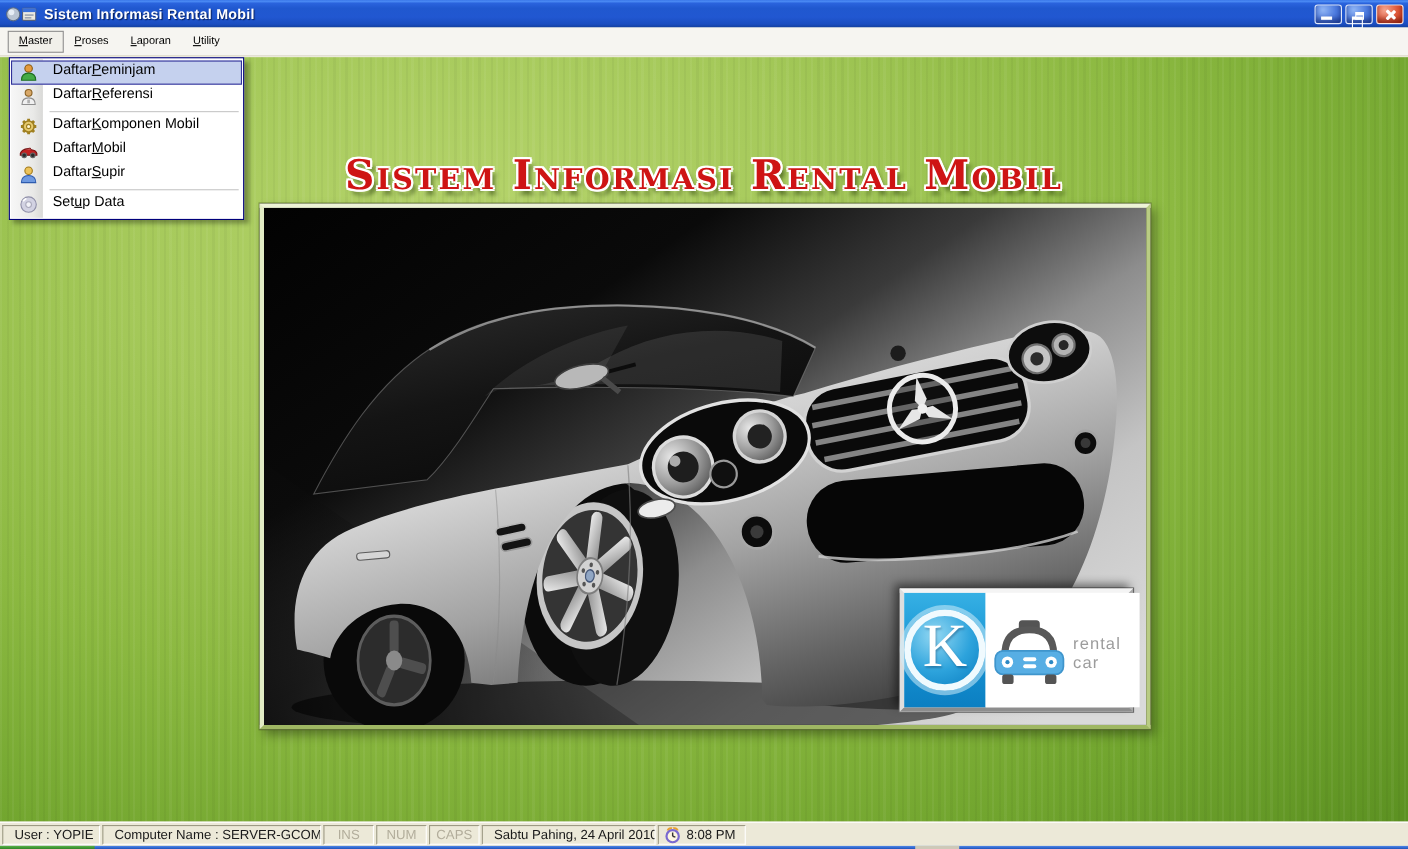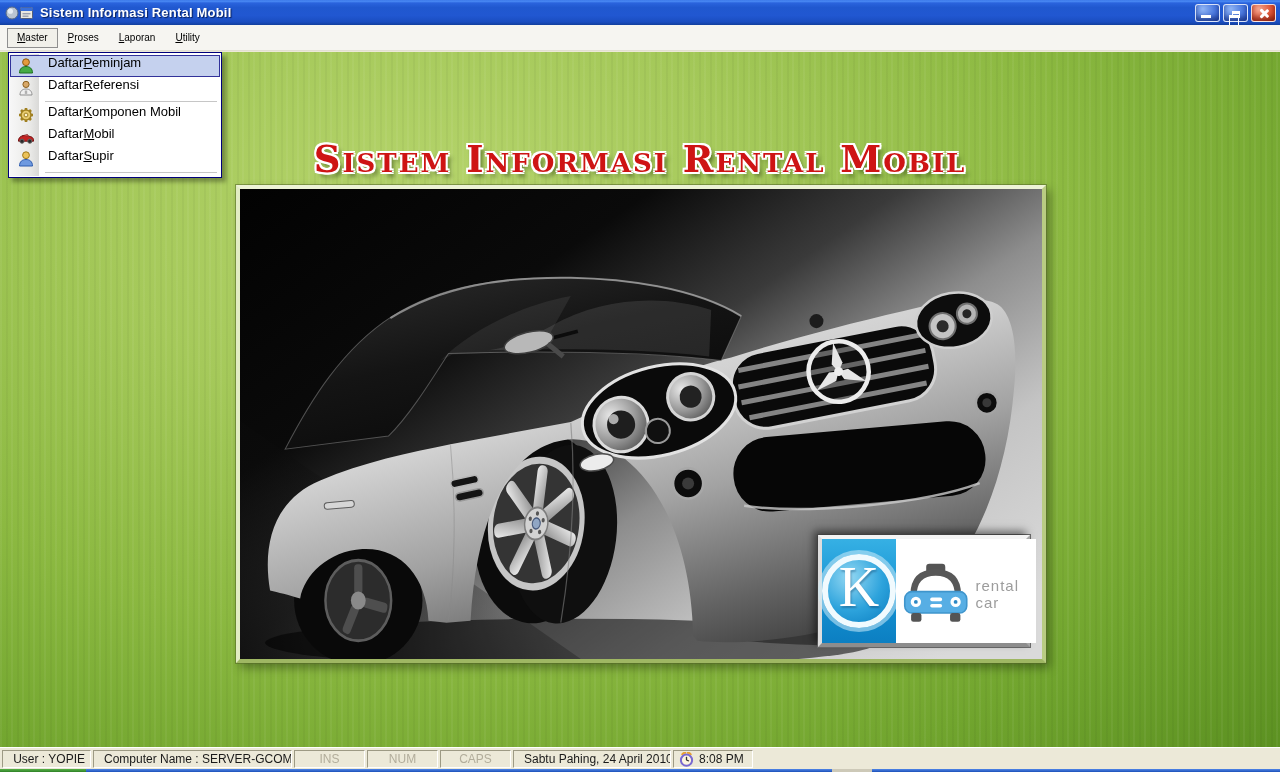--- a/index.html
+++ b/index.html
@@ -95,21 +95,21 @@
   .mi { position:absolute; left:7px; top:50%; transform:translateY(-50%); width:18px; height:18px; }
   .menu-sep { height:1px; background:#c6c6c6; margin:2px 3px 2px 35px; position:relative; }
 
   
   .statusbar { position:absolute; left:0; right:0; bottom:0; height:25px;
     background:#ece9d8; border-top:1px solid #fff; display:flex; gap:2px;
     padding:2px 2px 4px 2px; font-size:12px; color:#1a1a1a; }
   .panel { border:1px solid; border-color:#9d9a84 #fff #fff #9d9a84;
     display:flex; align-items:center; gap:5px; padding:0 5px; white-space:nowrap; overflow:hidden; }
   .p-user { width:89px; } .p-comp { width:199px; } .p-notice { flex:1; }
-  .p-ins,.p-num,.p-caps { width:71px; justify-content:center; color:#b2ad9b;text-align:right; }
+  .p-ins,.p-num,.p-caps { width:46px; justify-content:center; color:#b2ad9b;text-align:right; }
   .p-date { width:158px; } .p-time { width:80px; }
   .bottom-strip { position:absolute; left:0; right:0; bottom:0; height:3px;
     background:linear-gradient(180deg,#4f86e8,#1c50b8); }
   .start-sliver { position:absolute; left:0; bottom:0; width:86px; height:3px; z-index:2;
     background:linear-gradient(180deg,#58b348,#2e8026); }
   .strip-notch { position:absolute; left:832px; bottom:0; width:40px; height:3px; z-index:2; background:#cdc9b8; }
 </style>
 </head>
 <body>
 
@@ -409,20 +409,30 @@
   <div class="menu-row">
     <svg class="mi" viewBox="0 0 18 18">
       <circle cx="9" cy="5.2" r="3.4" fill="#ecc35a" stroke="#a07818"></circle>
       <path d="M 2.5 16 C 2.5 11.5 5.3 9.5 9 9.5 C 12.7 9.5 15.5 11.5 15.5 16 Z" fill="#6f9ae0" stroke="#2f5cae"></path>
     </svg>
     <span>Daftar </span>
       <span class="accel">S</span>
       <span>upir</span>
   </div>
   <div class="menu-sep"></div>
+  <div class="menu-row">
+    <svg class="mi" viewBox="0 0 18 18">
+      <circle cx="9" cy="9" r="7" fill="#d2d2e2" stroke="#8f8fa8"></circle>
+      <circle cx="9" cy="9" r="2.6" fill="#f2f2f8" stroke="#aaaabc"></circle>
+      <path d="M 4 6 A 6 6 0 0 1 7 3.5" stroke="#fff" stroke-width="1.6" fill="none"></path>
+    </svg>
+    <span>Set</span>
+      <span class="accel">u</span>
+      <span>p Data</span>
+  </div>
 </div>
 
 <div class="statusbar">
   <div class="panel p-user">
     <svg width="13" height="15" viewBox="0 0 13 15">
       <circle cx="6.5" cy="3.6" r="2.9" fill="#9fc03c" stroke="#4e7d14"></circle>
       <path d="M 1 14 C 1 9.8 3.4 8 6.5 8 C 9.6 8 12 9.8 12 14 Z" fill="#2f9235" stroke="#14601c"></path>
     </svg>
     <span>User : YOPIE</span>
   </div>

